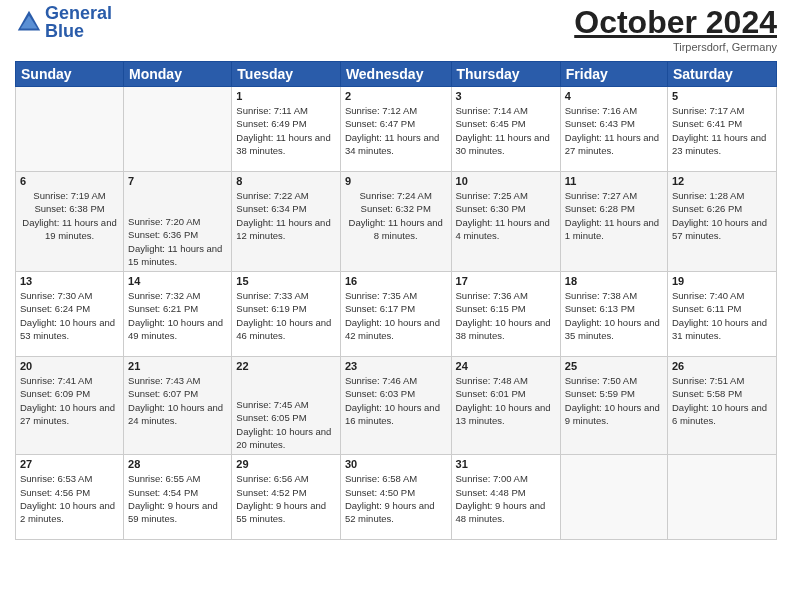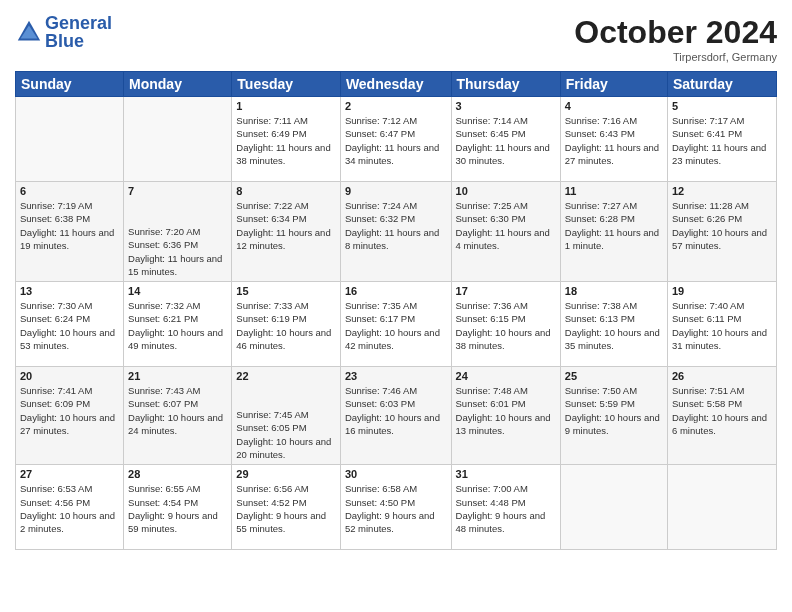--- a/index.html
+++ b/index.html
@@ -6,21 +6,21 @@
     body {
       width: 792px;
       height: 612px;
       font-family: Arial, sans-serif;
       background: #fff;
       overflow: hidden;
     }
     .page {
       width: 792px;
       height: 612px;
-      padding: 14px 15px;
+      padding: 4px 15px;
     }
     .header {
       display: flex;
       justify-content: space-between;
       align-items: flex-start;
       margin-bottom: 8px;
     }
     .logo {
       display: flex;
       align-items: center;
@@ -39,20 +39,21 @@
       height: 28px;
       margin-right: 2px;
     }
     .title-area {
       text-align: right;
     }
     .month-title {
       font-size: 32px;
       font-weight: bold;
       color: #222;
+      text-decoration: underline;
     }
     .location {
       font-size: 11px;
       color: #555;
     }
     .calendar-table {
       width: 100%;
       border-collapse: collapse;
       font-size: 10px;
     }
@@ -153,57 +154,57 @@
           <td>
             <div class="day-number">5</div>
             <div class="day-info" style="white-space: pre-line;">Sunrise: 7:17 AM
 Sunset: 6:41 PM
 Daylight: 11 hours and 23 minutes.</div>
           </td>
         </tr>
         <tr class="row-even">
           <td>
             <div class="day-number">6</div>
-            <div class="day-info" style="white-space: pre-line;">Sunrise: 7:19 AM
+            <div class="day-info" style="white-space: pre-line; text-align: center;">Sunrise: 7:19 AM
 Sunset: 6:38 PM
 Daylight: 11 hours and 19 minutes.</div>
           </td>
           <td>
             <div class="day-number">7</div>
             <div class="day-info" style="white-space: pre-line; margin-top: 28px;">Sunrise: 7:20 AM
 Sunset: 6:36 PM
 Daylight: 11 hours and 15 minutes.</div>
           </td>
           <td>
             <div class="day-number">8</div>
             <div class="day-info" style="white-space: pre-line;">Sunrise: 7:22 AM
 Sunset: 6:34 PM
 Daylight: 11 hours and 12 minutes.</div>
           </td>
           <td>
             <div class="day-number">9</div>
-            <div class="day-info" style="white-space: pre-line;">Sunrise: 7:24 AM
+            <div class="day-info" style="white-space: pre-line; text-align: center;">Sunrise: 7:24 AM
 Sunset: 6:32 PM
 Daylight: 11 hours and 8 minutes.</div>
           </td>
           <td>
             <div class="day-number">10</div>
             <div class="day-info" style="white-space: pre-line;">Sunrise: 7:25 AM
 Sunset: 6:30 PM
 Daylight: 11 hours and 4 minutes.</div>
           </td>
           <td>
             <div class="day-number">11</div>
             <div class="day-info" style="white-space: pre-line;">Sunrise: 7:27 AM
 Sunset: 6:28 PM
 Daylight: 11 hours and 1 minute.</div>
           </td>
           <td>
             <div class="day-number">12</div>
-            <div class="day-info" style="white-space: pre-line;">Sunrise: 11:28 AM
+            <div class="day-info" style="white-space: pre-line;">Sunrise: 1:28 AM
 Sunset: 6:26 PM
 Daylight: 10 hours and 57 minutes.</div>
           </td>
         </tr>
         <tr>
           <td>
             <div class="day-number">13</div>
             <div class="day-info" style="white-space: pre-line;">Sunrise: 7:30 AM
 Sunset: 6:24 PM
 Daylight: 10 hours and 53 minutes.</div>

